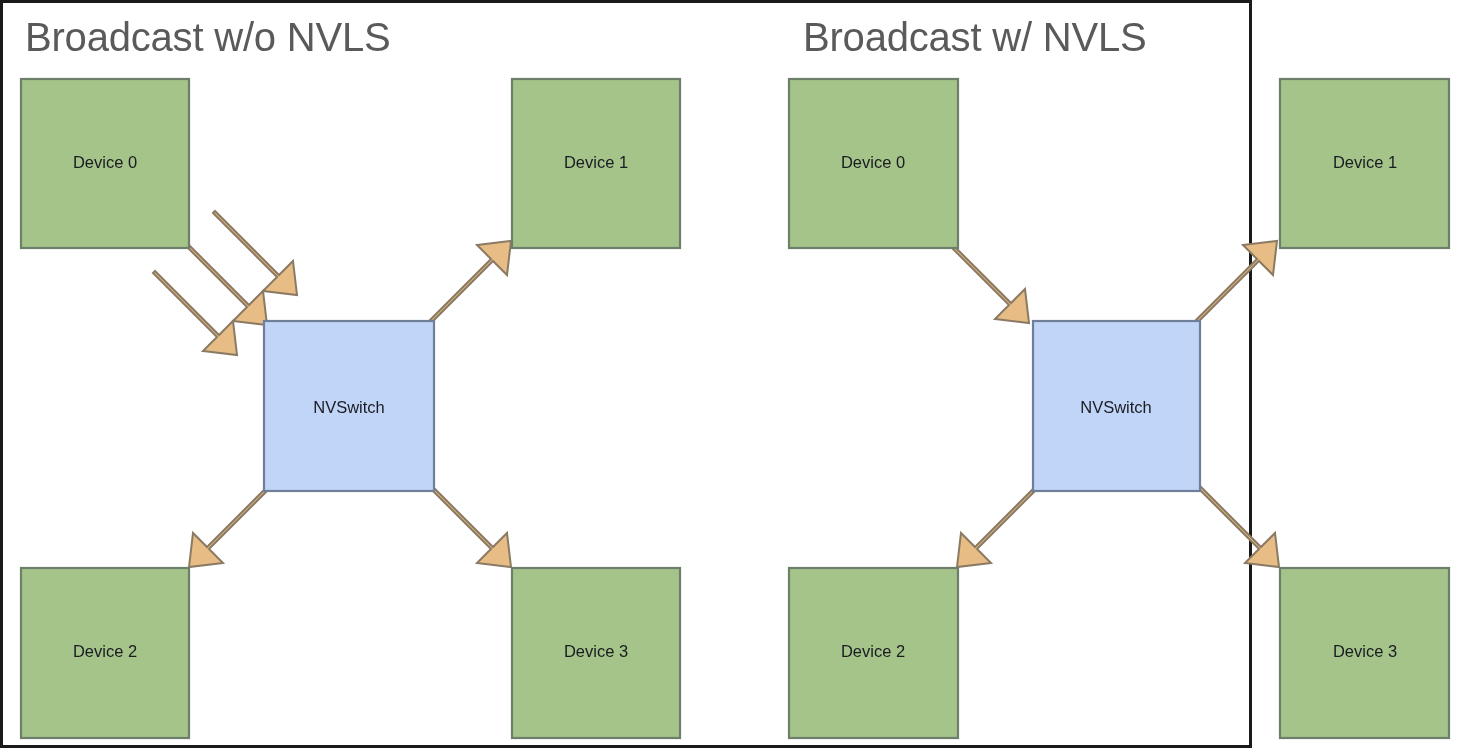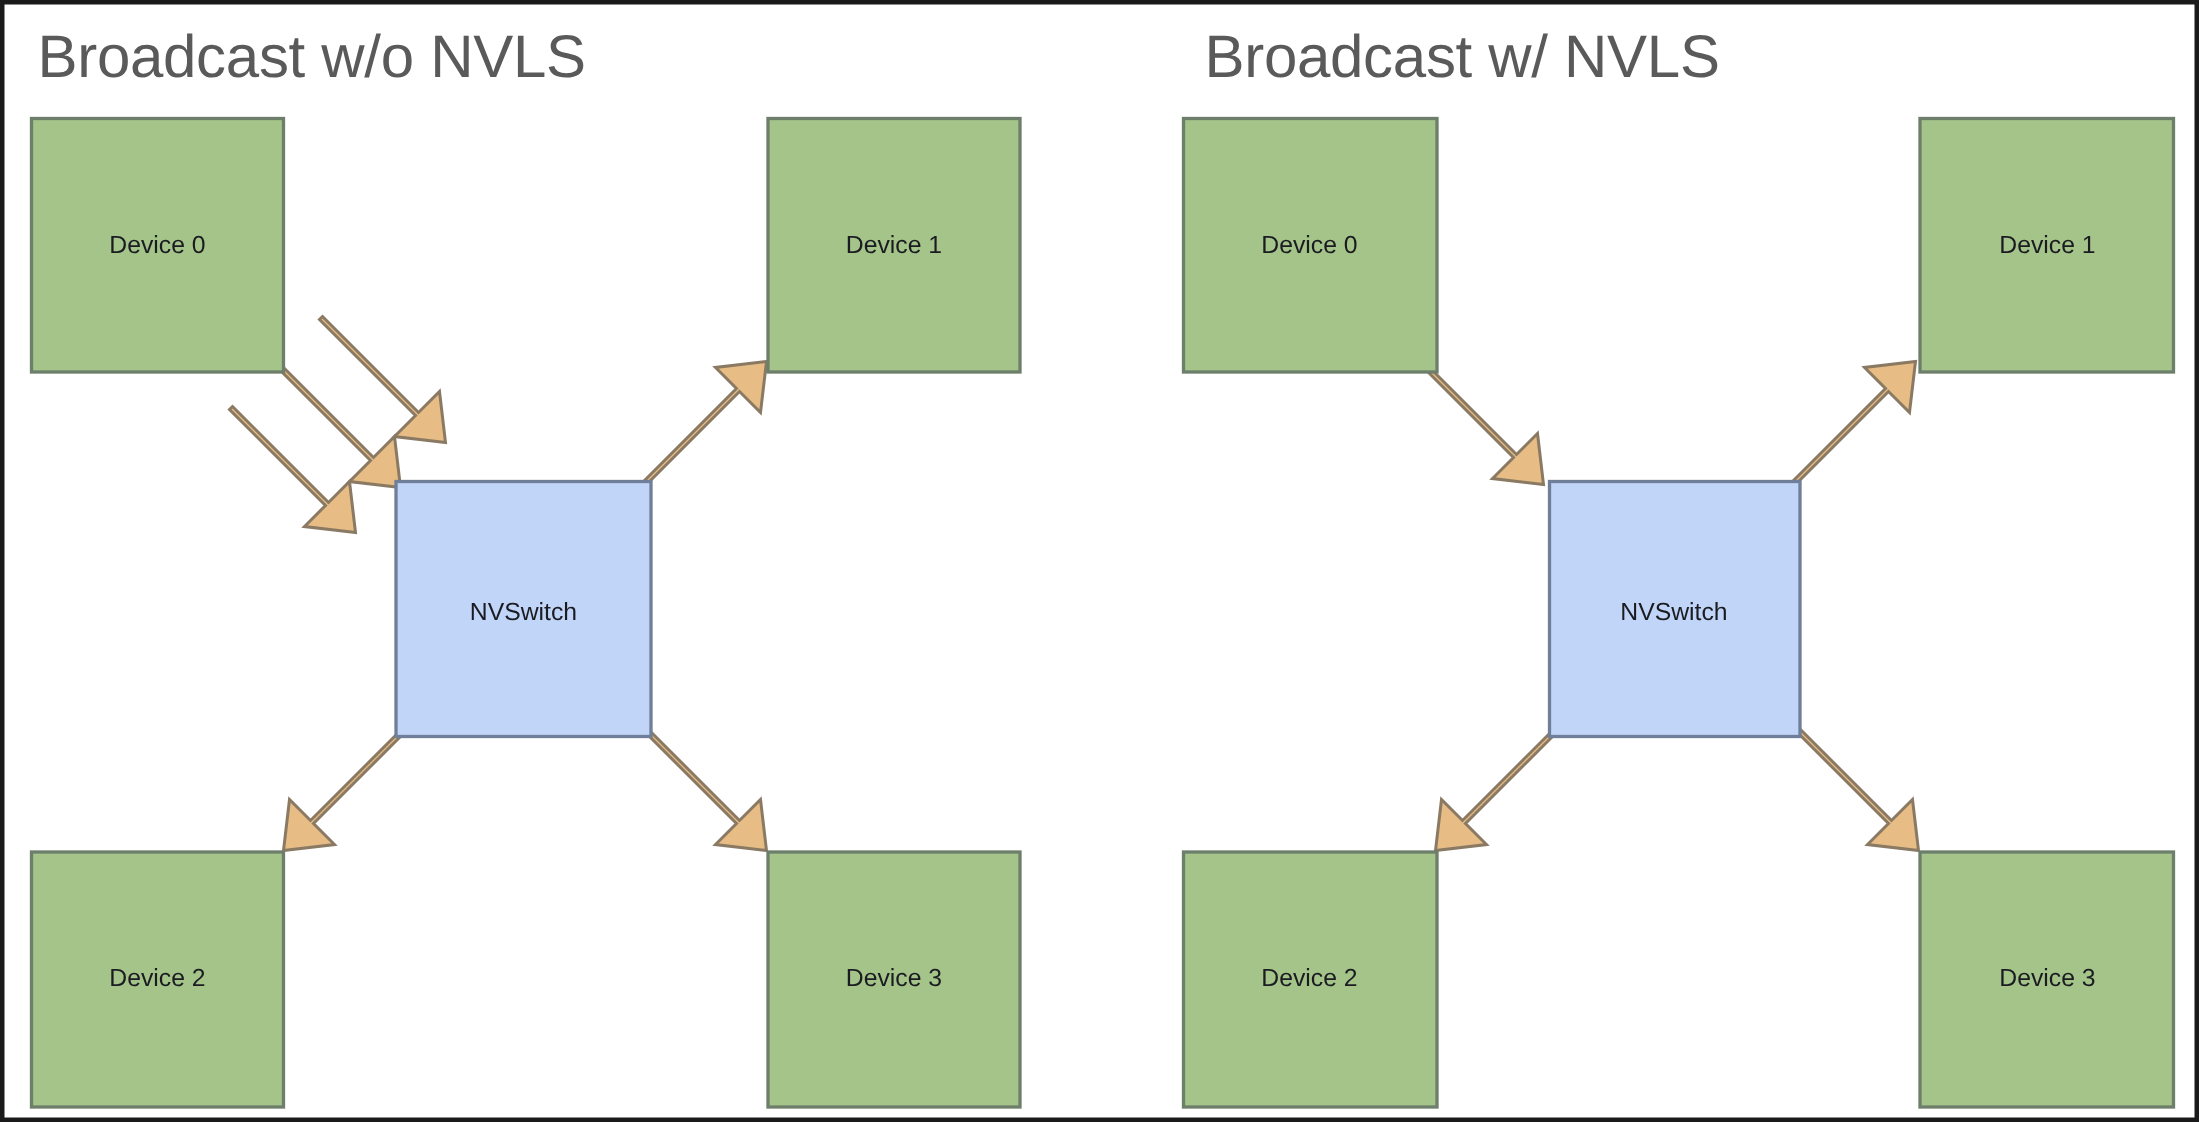--- a/index.html
+++ b/index.html
@@ -8,21 +8,21 @@
     background: #ffffff;
   }
   body {
     width: 1466px;
     height: 748px;
     font-family: "Liberation Sans", sans-serif;
     overflow: hidden;
   }
   #figure-frame {
     position: relative;
-    width: 1466px;
+    width: 1252px;
     height: 748px;
     box-sizing: border-box;
     border: 3px solid #1a1a1a;
     background: #ffffff;
   }
   #diagram-svg {
     display: block;
     width: 1466px;
     height: 748px;
   }

